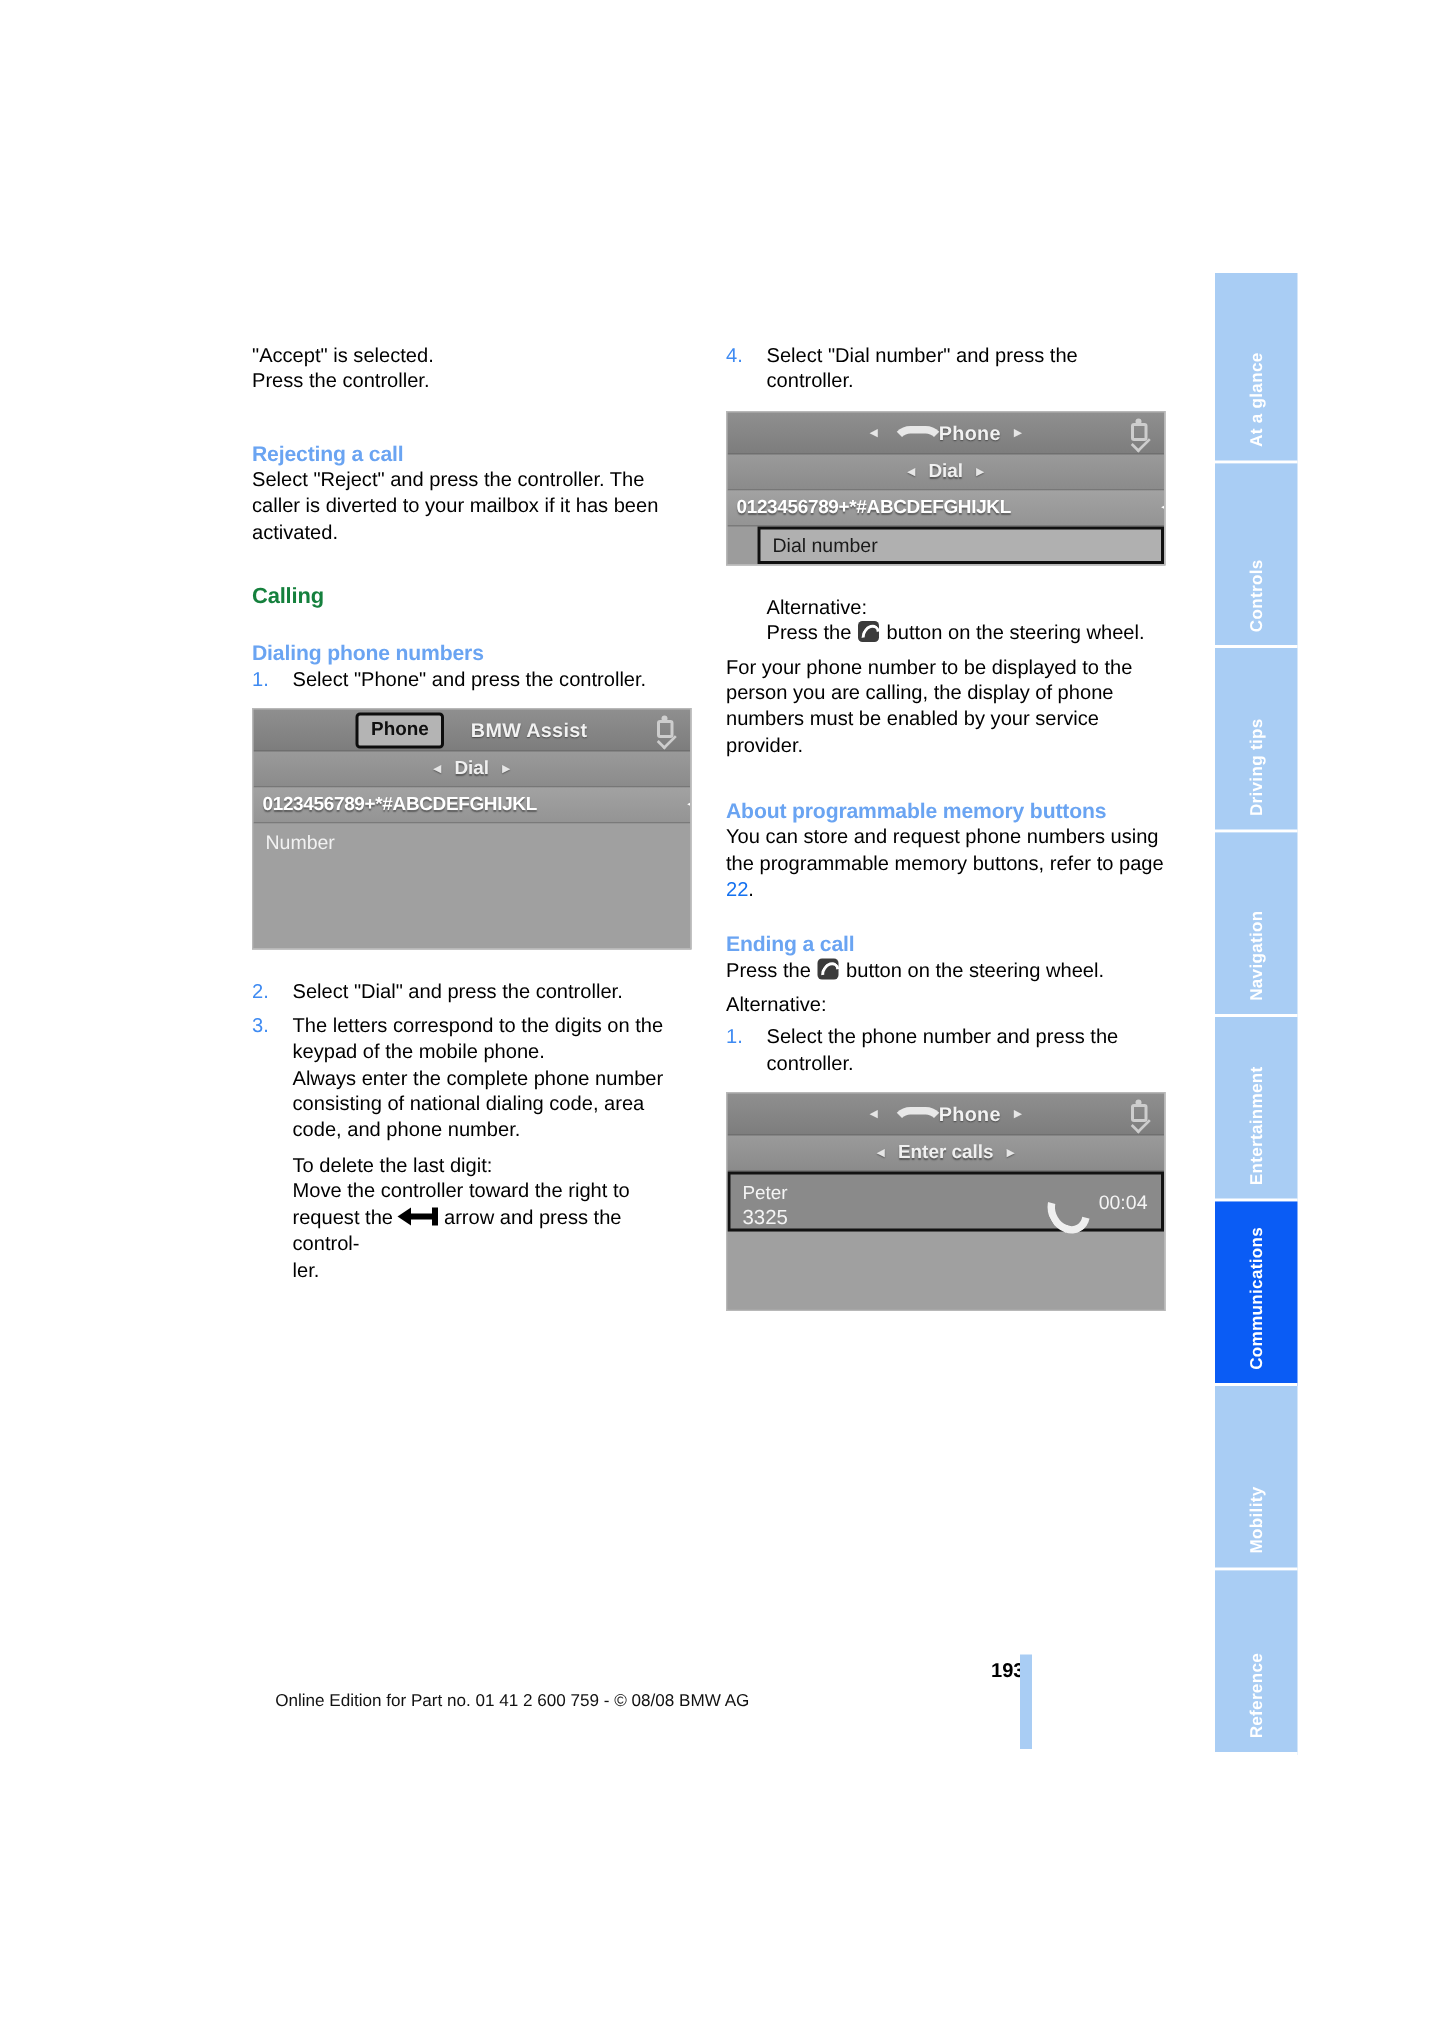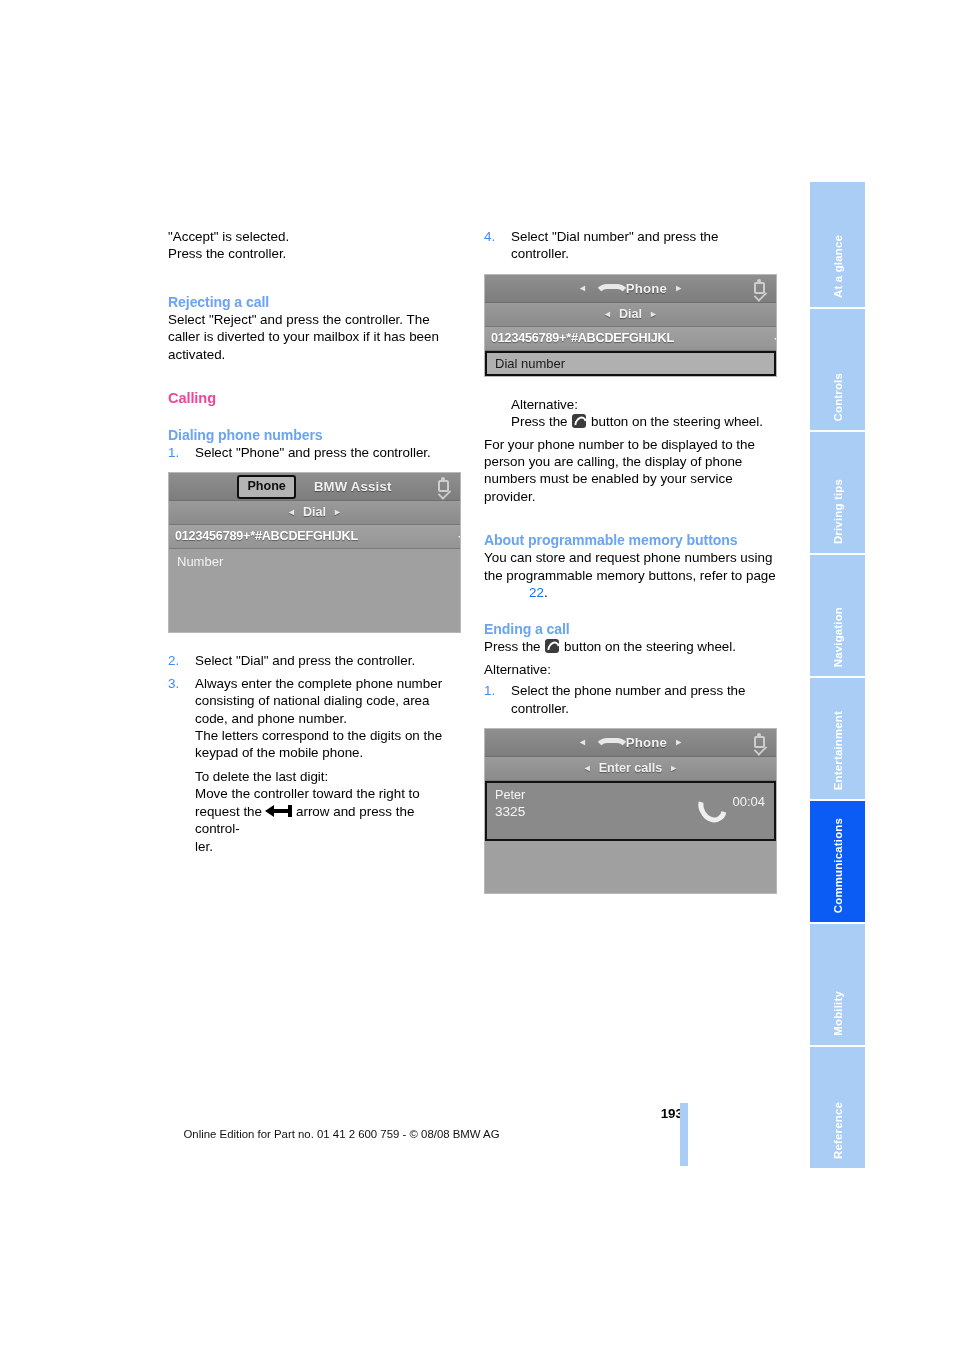--- a/index.html
+++ b/index.html
@@ -30,21 +30,21 @@
   p { margin: 0; }
   .gap-sm { height: 11px; }
   .gap-md { height: 19px; }
   .gap-lg { height: 26px; }
 
   h2.section-head {
     margin: 0;
     font-size: 14.6px;
     line-height: 18px;
     font-weight: bold;
-    color: #ec4899;
+    color: #15803d;
     letter-spacing: -0.1px;
   }
   h3.sub-head {
     margin: 0;
     font-size: 14.1px;
     line-height: 18px;
     font-weight: bold;
     color: #6aa4f2;
     letter-spacing: -0.1px;
   }
@@ -56,21 +56,21 @@
   }
   .num-item .num {
     position: absolute;
     left: 0;
     top: 0;
     color: #3f8bf2;
     font-size: 13.4px;
   }
   .indent { padding-left: 27px; }
 
-  .xref { color: #1471f0; margin-left: 45px; }
+  .xref { color: #1471f0; }
 
   
   .shot {
     position: relative;
     width: 293px;
     background: #9c9c9c;
     border: 1px solid #b8b8b8;
     box-sizing: border-box;
     font-size: 12.6px;
     color: #ffffff;
@@ -232,20 +232,21 @@
     height: 25px;
     background: #b0b0b0;
     border: 2px solid #101010;
     box-sizing: border-box;
     display: flex;
     align-items: center;
     padding-left: 8px;
     color: #1a1a1a;
     font-size: 13px;
     font-weight: normal;
+    margin-left: 20px;
   }
   .plain-row {
     height: 25px;
     background: #a0a0a0;
     display: flex;
     align-items: center;
     padding-left: 8px;
     color: #f2f2f2;
     font-size: 13px;
   }
@@ -289,21 +290,21 @@
     border-radius: 50%;
     border-right-color: transparent;
     border-top-color: transparent;
     transform: rotate(-28deg);
     box-shadow: 0 2px 3px rgba(0,0,0,.18);
   }
 
   
   .call-row {
     position: relative;
-    height: 60px;
+    height: 40px;
     background: #8a8a8a;
     border: 2px solid #121212;
     box-sizing: border-box;
     color: #f4f4f4;
   }
   .call-row .cname {
     position: absolute;
     left: 8px; top: 4px;
     font-size: 12.6px;
   }
@@ -507,22 +508,22 @@
   <div class="num-item">
     <span class="num">2.</span>
     <span>Select "Dial" and press the controller.</span>
   </div>
 
   <div style="height:5px;"></div>
 
   <div class="num-item">
     <span class="num">3.</span>
   </div>
+  <div class="indent">The letters correspond to the digits on the keypad of the mobile phone.</div>
   <div class="indent">Always enter the complete phone number consisting of national dialing code, area code, and phone number.</div>
-  <div class="indent">The letters correspond to the digits on the keypad of the mobile phone.</div>
   <div style="height:6px;"></div>
   <div class="indent">To delete the last digit:</div>
   <div class="indent">Move the controller toward the right to</div>
   <div class="indent">
     <span>request the</span><span class="left-arrow-glyph"><span class="head"></span><span class="shaft"></span><span class="bar"></span></span><span>arrow and press the control-</span>
   </div>
   <div class="indent">ler.</div>
 </div>
 
 <div class="col col-right">

